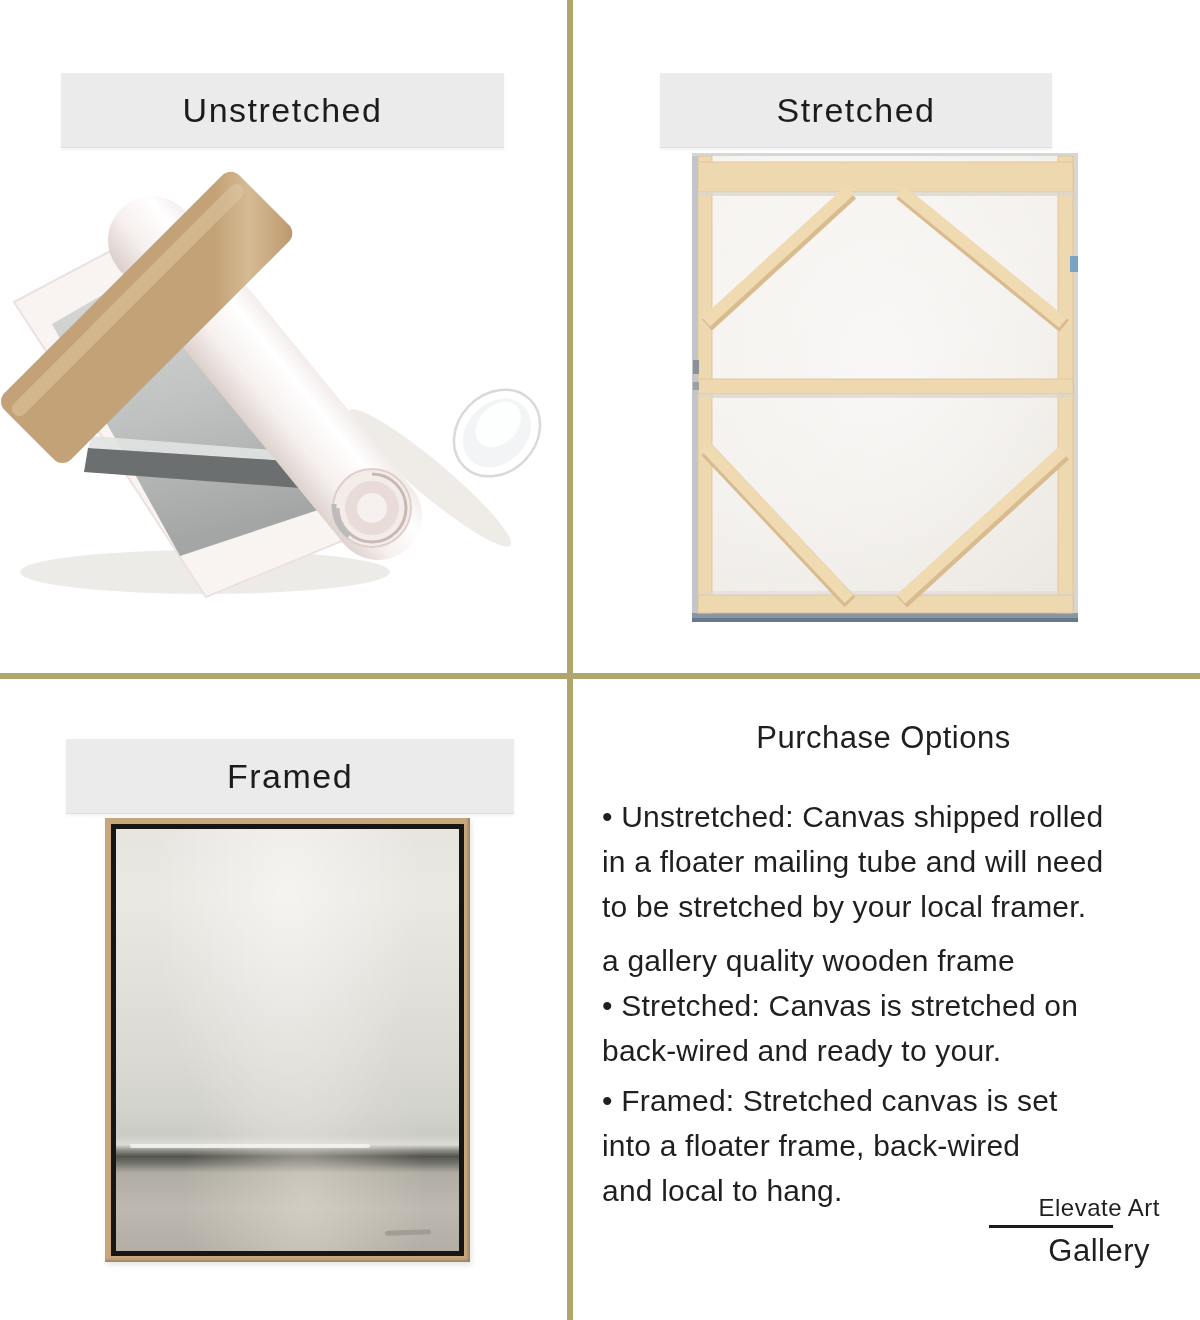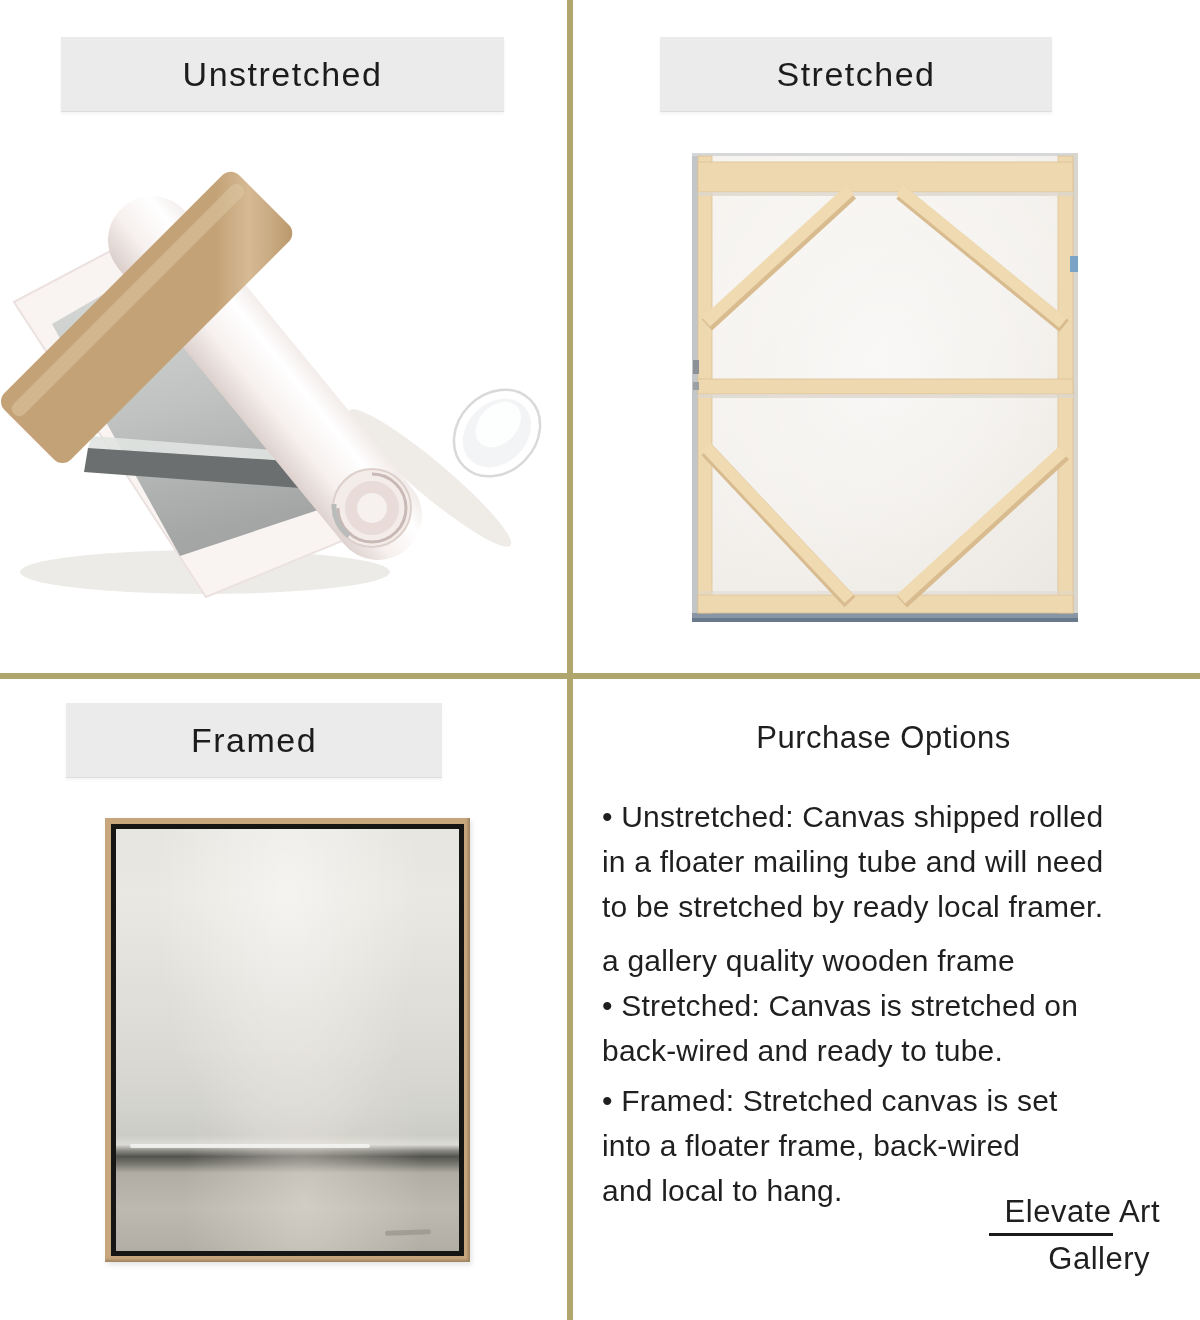--- a/index.html
+++ b/index.html
@@ -8,25 +8,25 @@
     font-family:"Liberation Sans", sans-serif;color:var(--text,#1f1f1f);
   }
   
   .divider-v{position:absolute;left:567px;top:0;width:6px;height:1320px;background:var(--divider,#b0a56c);}
   .divider-h{position:absolute;left:0;top:673px;width:1200px;height:6px;background:var(--divider,#b0a56c);}
   
   .label-bar{
     position:absolute;height:74px;background:var(--label-bg,#ebebeb);
     display:flex;align-items:center;justify-content:center;
     font-size:34px;letter-spacing:1.5px;color:#1c1c1c;
-    border-bottom:1px solid #dedede;box-shadow:0 2px 3px rgba(0,0,0,0.05);
+    border-bottom:1px solid #dedede;box-shadow:0 2px 3px rgba(0,0,0,0.05);margin-top:36px;
   }
   .label-unstretched{left:61px;top:37px;width:443px;}
   .label-stretched{left:660px;top:37px;width:392px;}
-  .label-framed{left:66px;top:703px;width:376px;}
+  .label-framed{left:66px;top:703px;width:448px;}
   
   .art-svg{position:absolute;}
   .svg-unstretched{left:0;top:130px;width:560px;height:520px;}
   .svg-stretched{left:660px;top:145px;width:440px;height:490px;}
   
   .framed-frame{
     position:absolute;left:105px;top:818px;width:365px;height:444px;box-sizing:border-box;
     background:var(--frame-tan,#c8a77d);padding:6px;
     box-shadow:inset -2px -2px 3px rgba(0,0,0,0.22), 2px 3px 5px rgba(0,0,0,0.10);
   }
@@ -43,21 +43,21 @@
         #b1ada4 81.5%, #bdb9b0 90%, #b2aea5 100%);
   }
   .framed-glint{position:absolute;left:4%;top:74.6%;width:70%;height:4px;background:rgba(244,246,243,0.85);border-radius:2px;}
   .framed-signature{position:absolute;right:28px;bottom:16px;width:46px;height:5px;background:#97938a;opacity:.7;border-radius:3px;transform:rotate(-2deg);}
   
   .purchase-title{position:absolute;left:600px;top:720px;width:567px;text-align:center;font-size:31px;letter-spacing:0.5px;}
   .purchase-par{position:absolute;left:602px;width:575px;font-size:30px;line-height:45px;letter-spacing:0.2px;}
   .par-1{top:794px;} .par-2{top:938px;} .par-3{top:1078px;}
   
   .logo{position:absolute;left:950px;top:1194px;width:213px;text-align:right;}
-  .logo-name{font-size:31px;letter-spacing:0.5px;padding-right:3px;}
+  .logo-name{font-size:24px;letter-spacing:0.5px;padding-right:3px;}
   .logo-underline{height:3px;background:#1b1b1b;width:124px;margin:3px 50px 5px auto;}
   .logo-gallery{font-size:31px;letter-spacing:0.5px;padding-right:13px;}
 </style>
 </head>
 <body>
 
 <div class="page">
 
   <div class="label-bar label-unstretched">
     <span>Unstretched</span>
@@ -187,27 +187,27 @@
         <div class="framed-signature"></div>
       </div>
     </div>
   </div>
 
   <div class="purchase-title">Purchase Options</div>
 
   <div class="purchase-par par-1">
     <div>• Unstretched: Canvas shipped rolled</div>
     <div>in a floater mailing tube and will need</div>
-    <div>to be stretched by ready local framer.</div>
+    <div>to be stretched by your local framer.</div>
   </div>
 
   <div class="purchase-par par-2">
     <div>a gallery quality wooden frame</div>
     <div>• Stretched: Canvas is stretched on</div>
-    <div>back-wired and ready to tube.</div>
+    <div>back-wired and ready to your.</div>
   </div>
 
   <div class="purchase-par par-3">
     <div>• Framed: Stretched canvas is set</div>
     <div>into a floater frame, back-wired</div>
     <div>and local to hang.</div>
   </div>
 
   <div class="logo">
     <div class="logo-name">Elevate Art</div>

